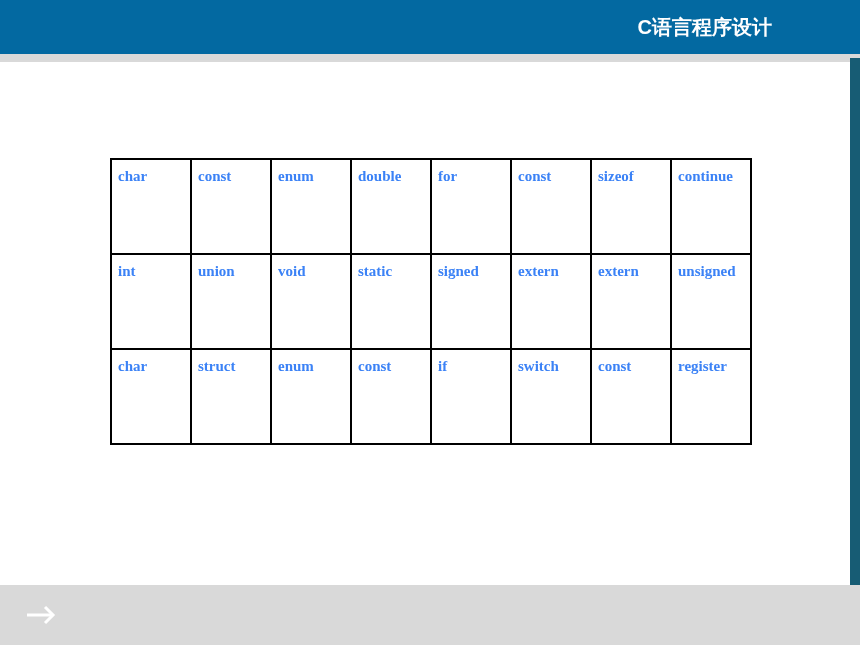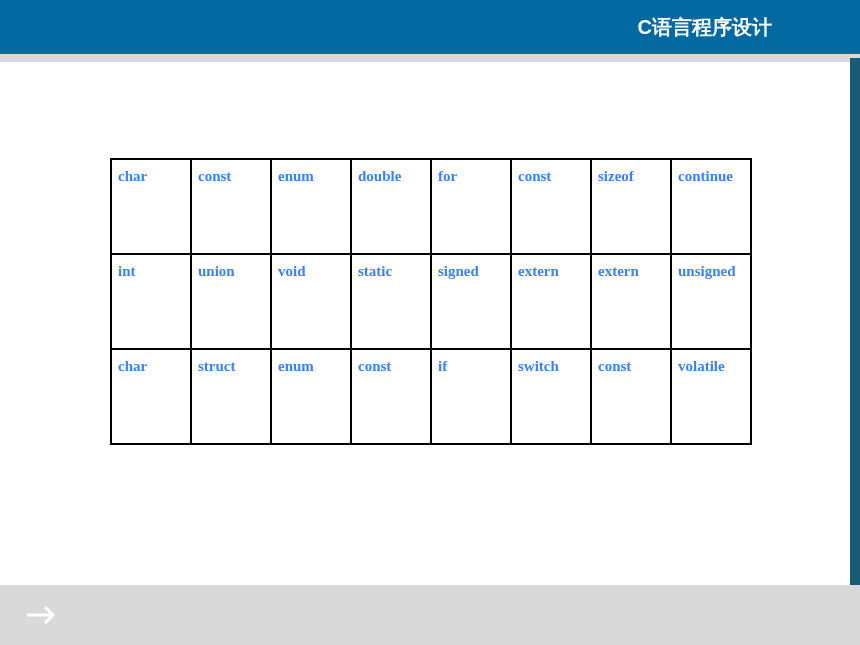--- a/index.html
+++ b/index.html
@@ -117,21 +117,21 @@
           <td>unsigned</td>
         </tr>
         <tr>
           <td>char</td>
           <td>struct</td>
           <td>enum</td>
           <td>const</td>
           <td>if</td>
           <td>switch</td>
           <td>const</td>
-          <td>volatile</td>
+          <td>register</td>
         </tr>
       </tbody>
   </table>
 </div>
 
 <div class="bottom-bar">
   <div class="arrow-icon">
     <svg viewBox="0 0 32 24" width="32" height="24">
       <line x1="2" y1="12" x2="28" y2="12"></line>
       <polyline points="20,4 28,12 20,20"></polyline>

